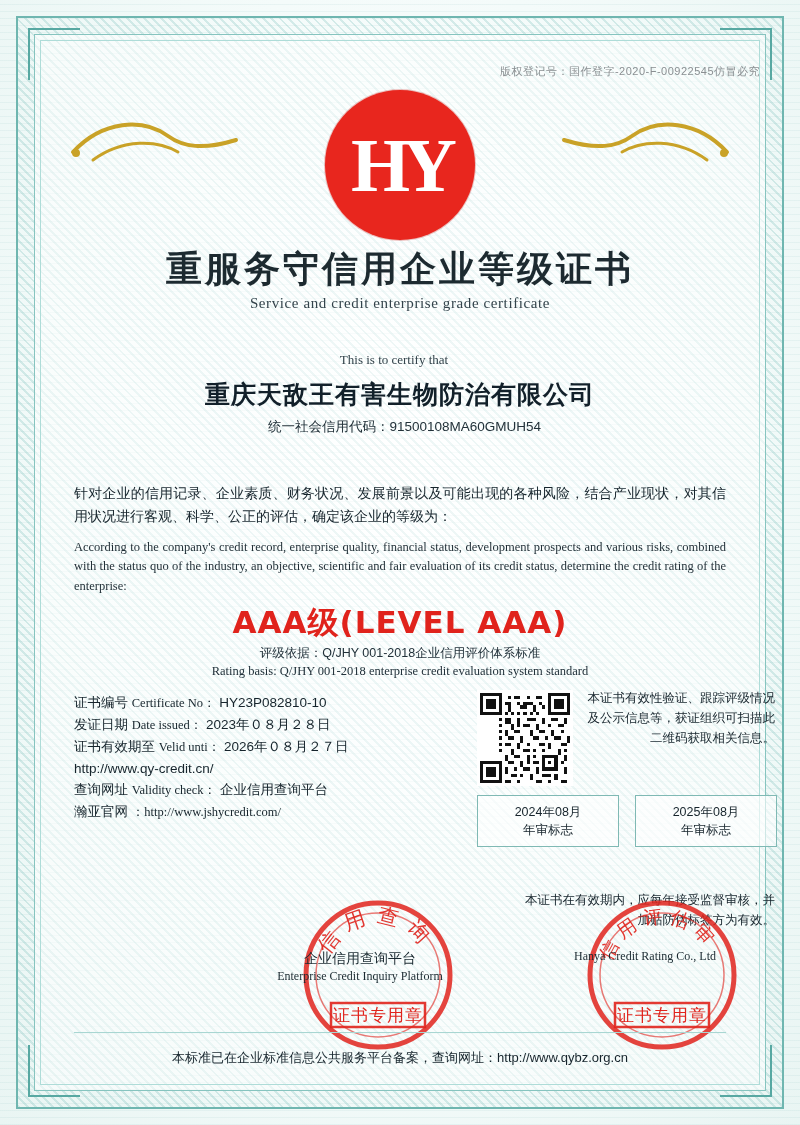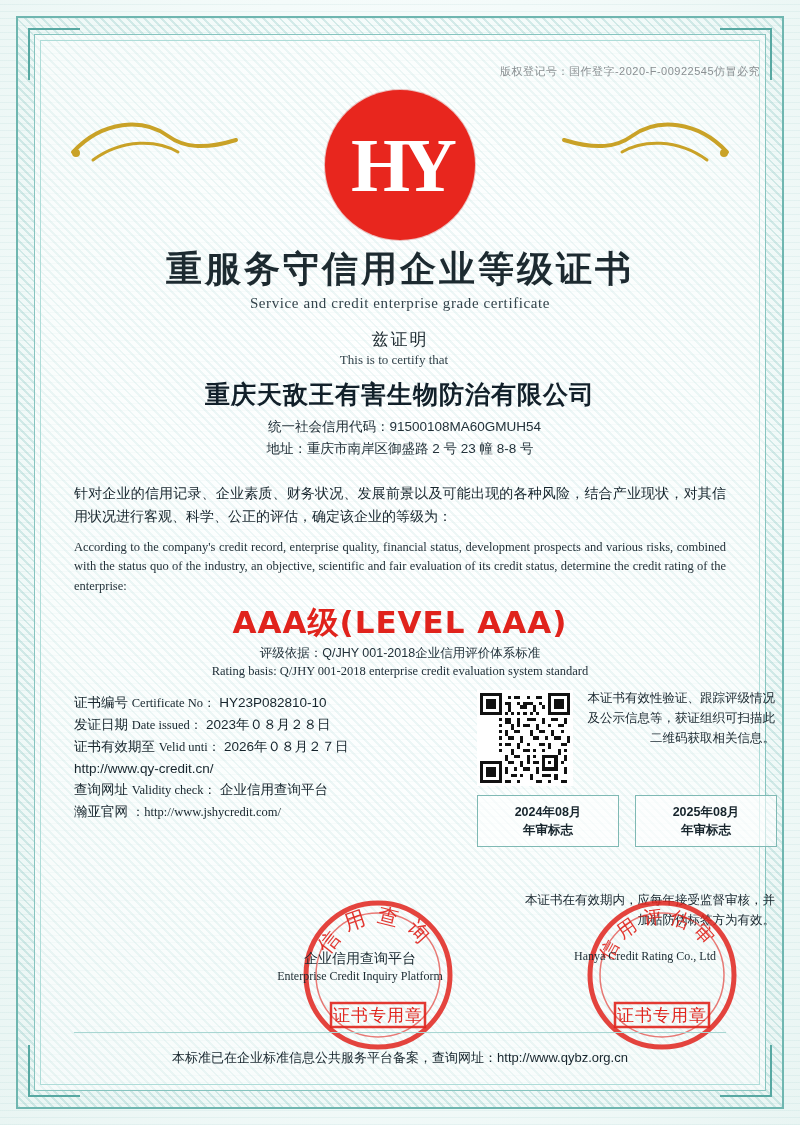--- a/index.html
+++ b/index.html
@@ -154,21 +154,21 @@
   }
   .qr svg { display:block; }
 
   .qr-note {
     position:absolute; top:648px; left:545px; width:190px;
     font-size:12.5px; line-height:1.6; color:#16242c; text-align:right;
   }
 
   .year-boxes {
     position:absolute; top:755px; left:437px; width:300px;
-    display:flex; gap:16px;font-weight:bold;
+    display:flex; gap:16px;
   }
   .year-box {
     width:142px; height:52px;
     border:1px solid #7fb9b4;
     background:rgba(255,255,255,0.6);
     display:flex; flex-direction:column; align-items:center; justify-content:center;
     font-size:12.5px; color:#16242c; line-height:1.45;
   }
 
   .valid-note {
@@ -235,26 +235,24 @@
 
     <div class="logo-wrap">
       <div class="logo-circle">
         <span class="logo-glyph">HY</span>
       </div>
     </div>
 
     <div class="title-cn">重服务守信用企业等级证书</div>
     <div class="title-en">Service and credit enterprise grade certificate</div>
 
-    <div class="certify-cn">兹证明</div>
     <div class="certify-en">This is to certify that</div>
 
     <div class="company">重庆天敌王有害生物防治有限公司</div>
     <div class="usci">统一社会信用代码：91500108MA60GMUH54</div>
-    <div class="addr">地址：重庆市南岸区御盛路 2 号 23 幢 8-8 号</div>
 
     <div class="para-cn">针对企业的信用记录、企业素质、财务状况、发展前景以及可能出现的各种风险，结合产业现状，对其信用状况进行客观、科学、公正的评估，确定该企业的等级为：</div>
     <div class="para-en">According to the company's credit record, enterprise quality, financial status, development prospects and various risks, combined with the status quo of the industry, an objective, scientific and fair evaluation of its credit status, determine the credit rating of the enterprise:</div>
 
     <div class="level">AAA级(LEVEL AAA)</div>
     <div class="basis-cn">评级依据：Q/JHY 001-2018企业信用评价体系标准</div>
     <div class="basis-en">Rating basis: Q/JHY 001-2018 enterprise credit evaluation system standard</div>
 
     <div class="details">
       <div class="row">

